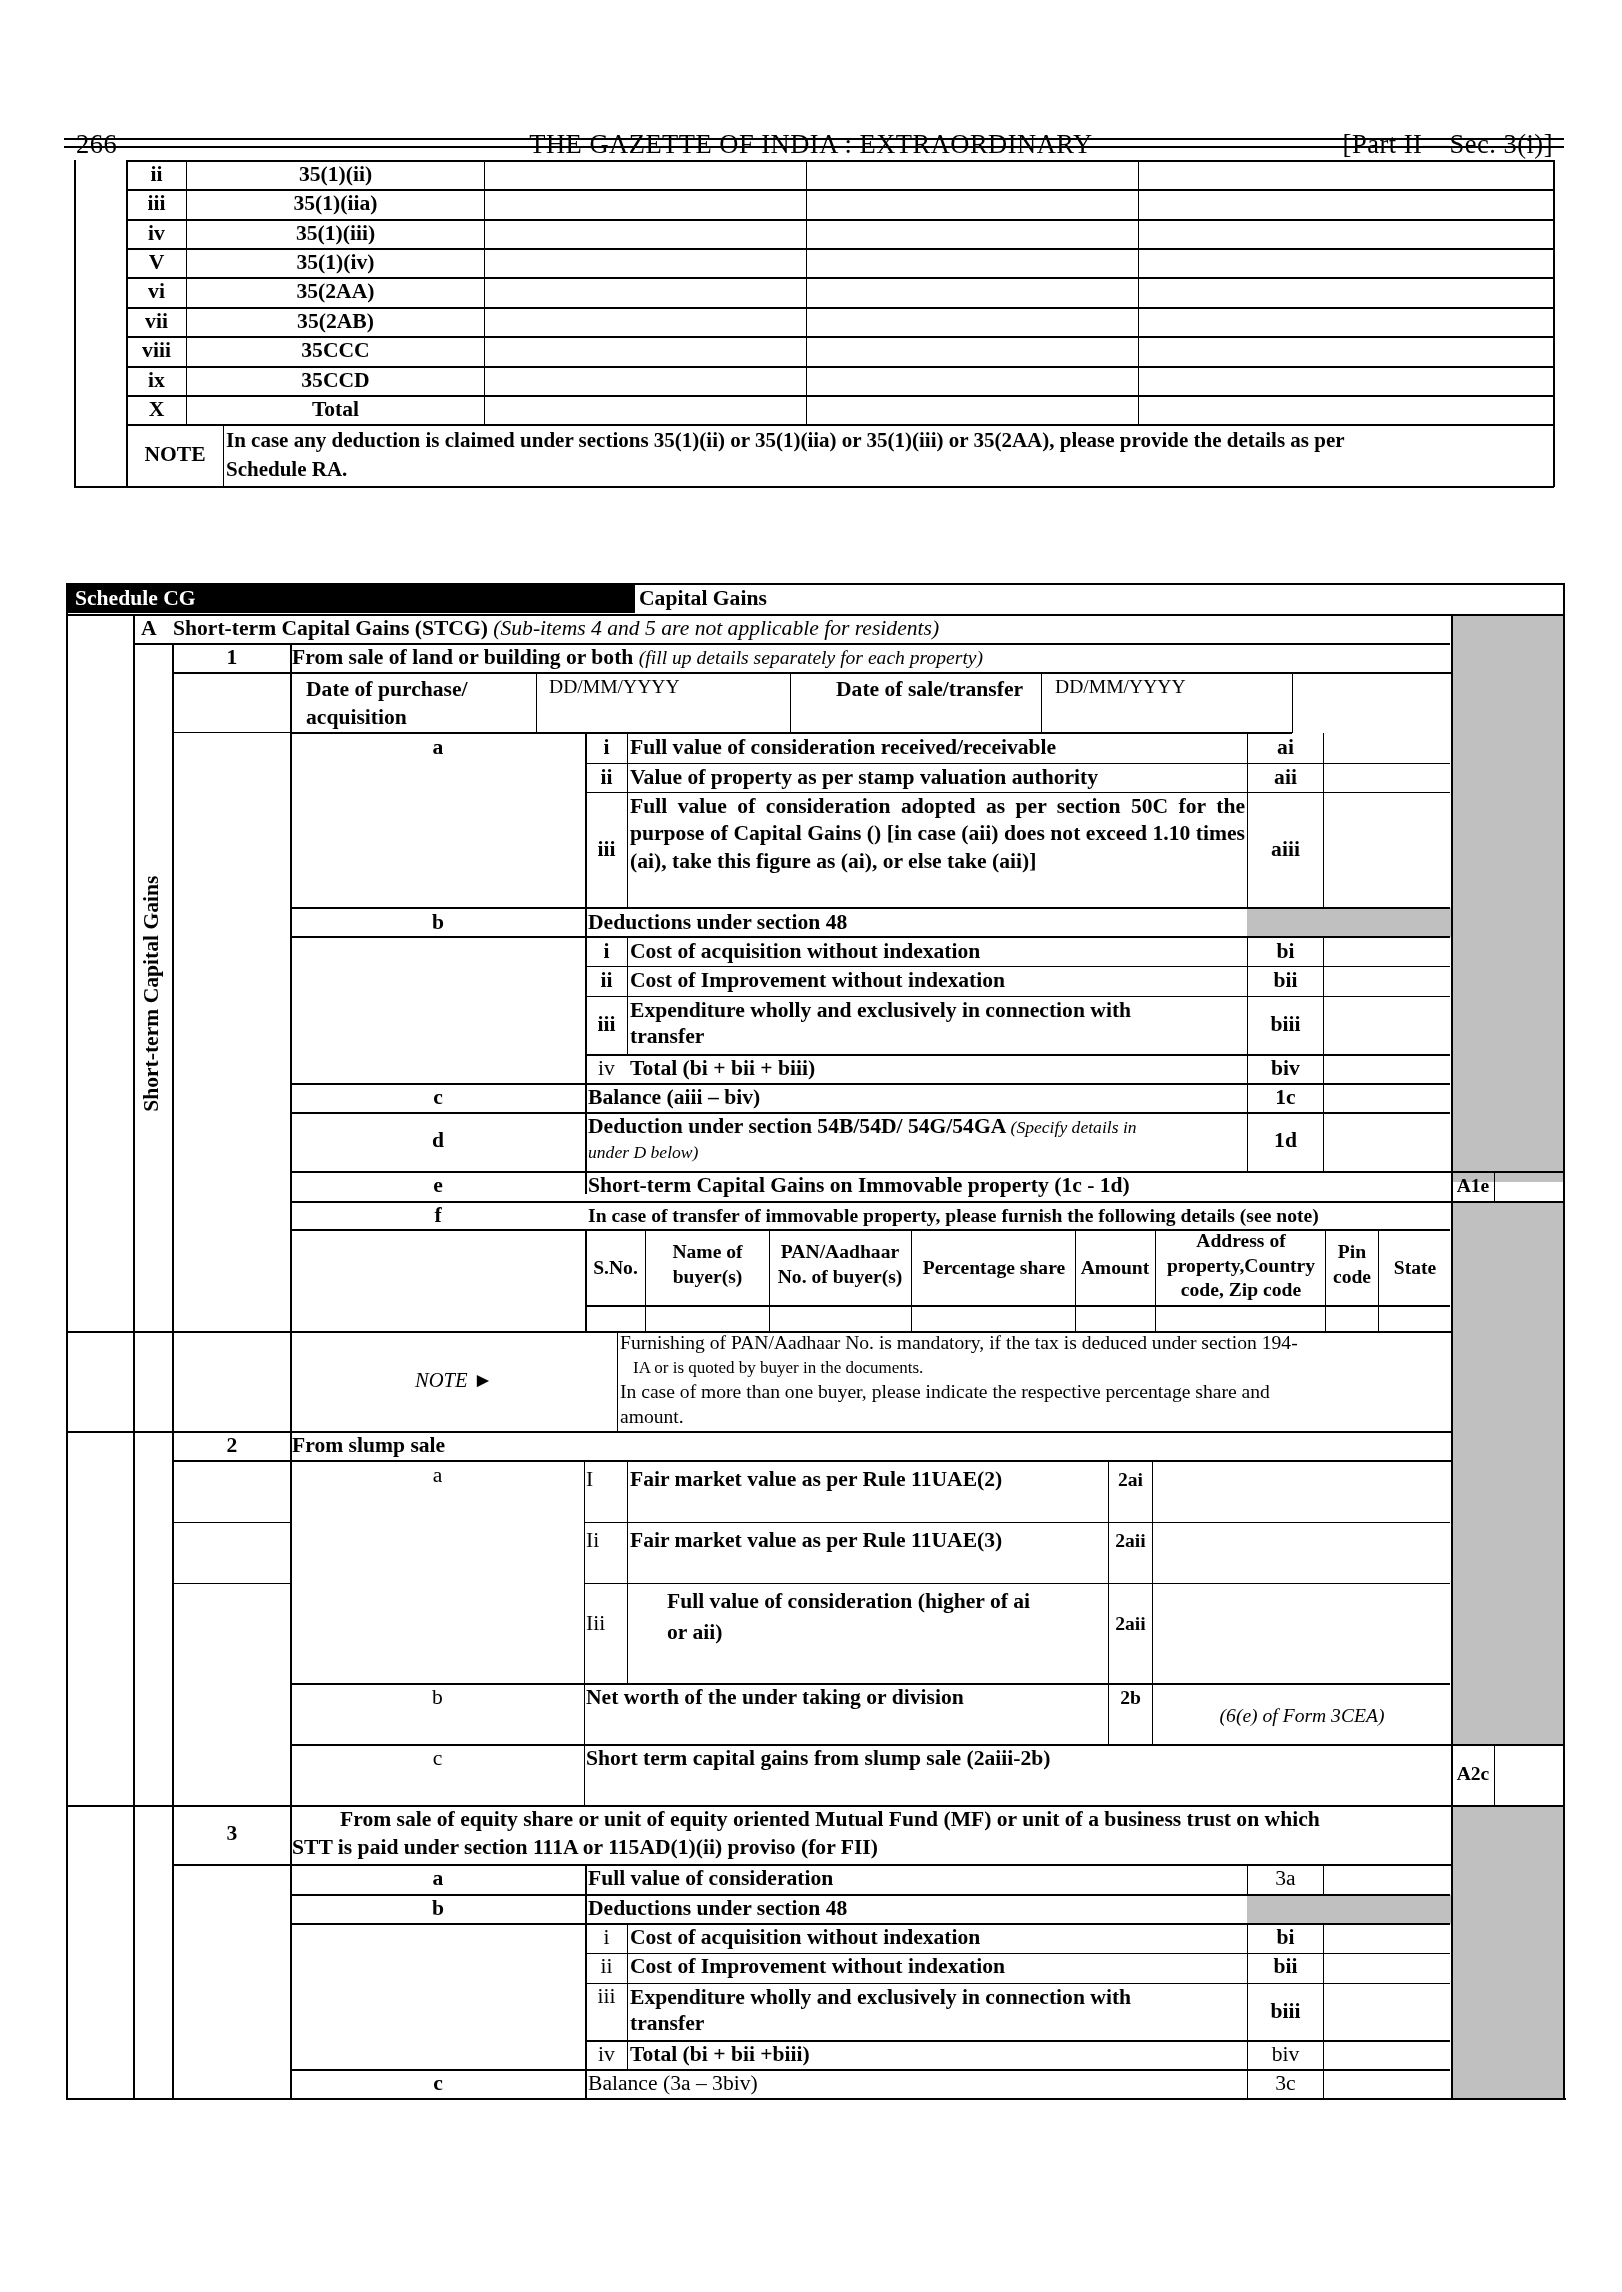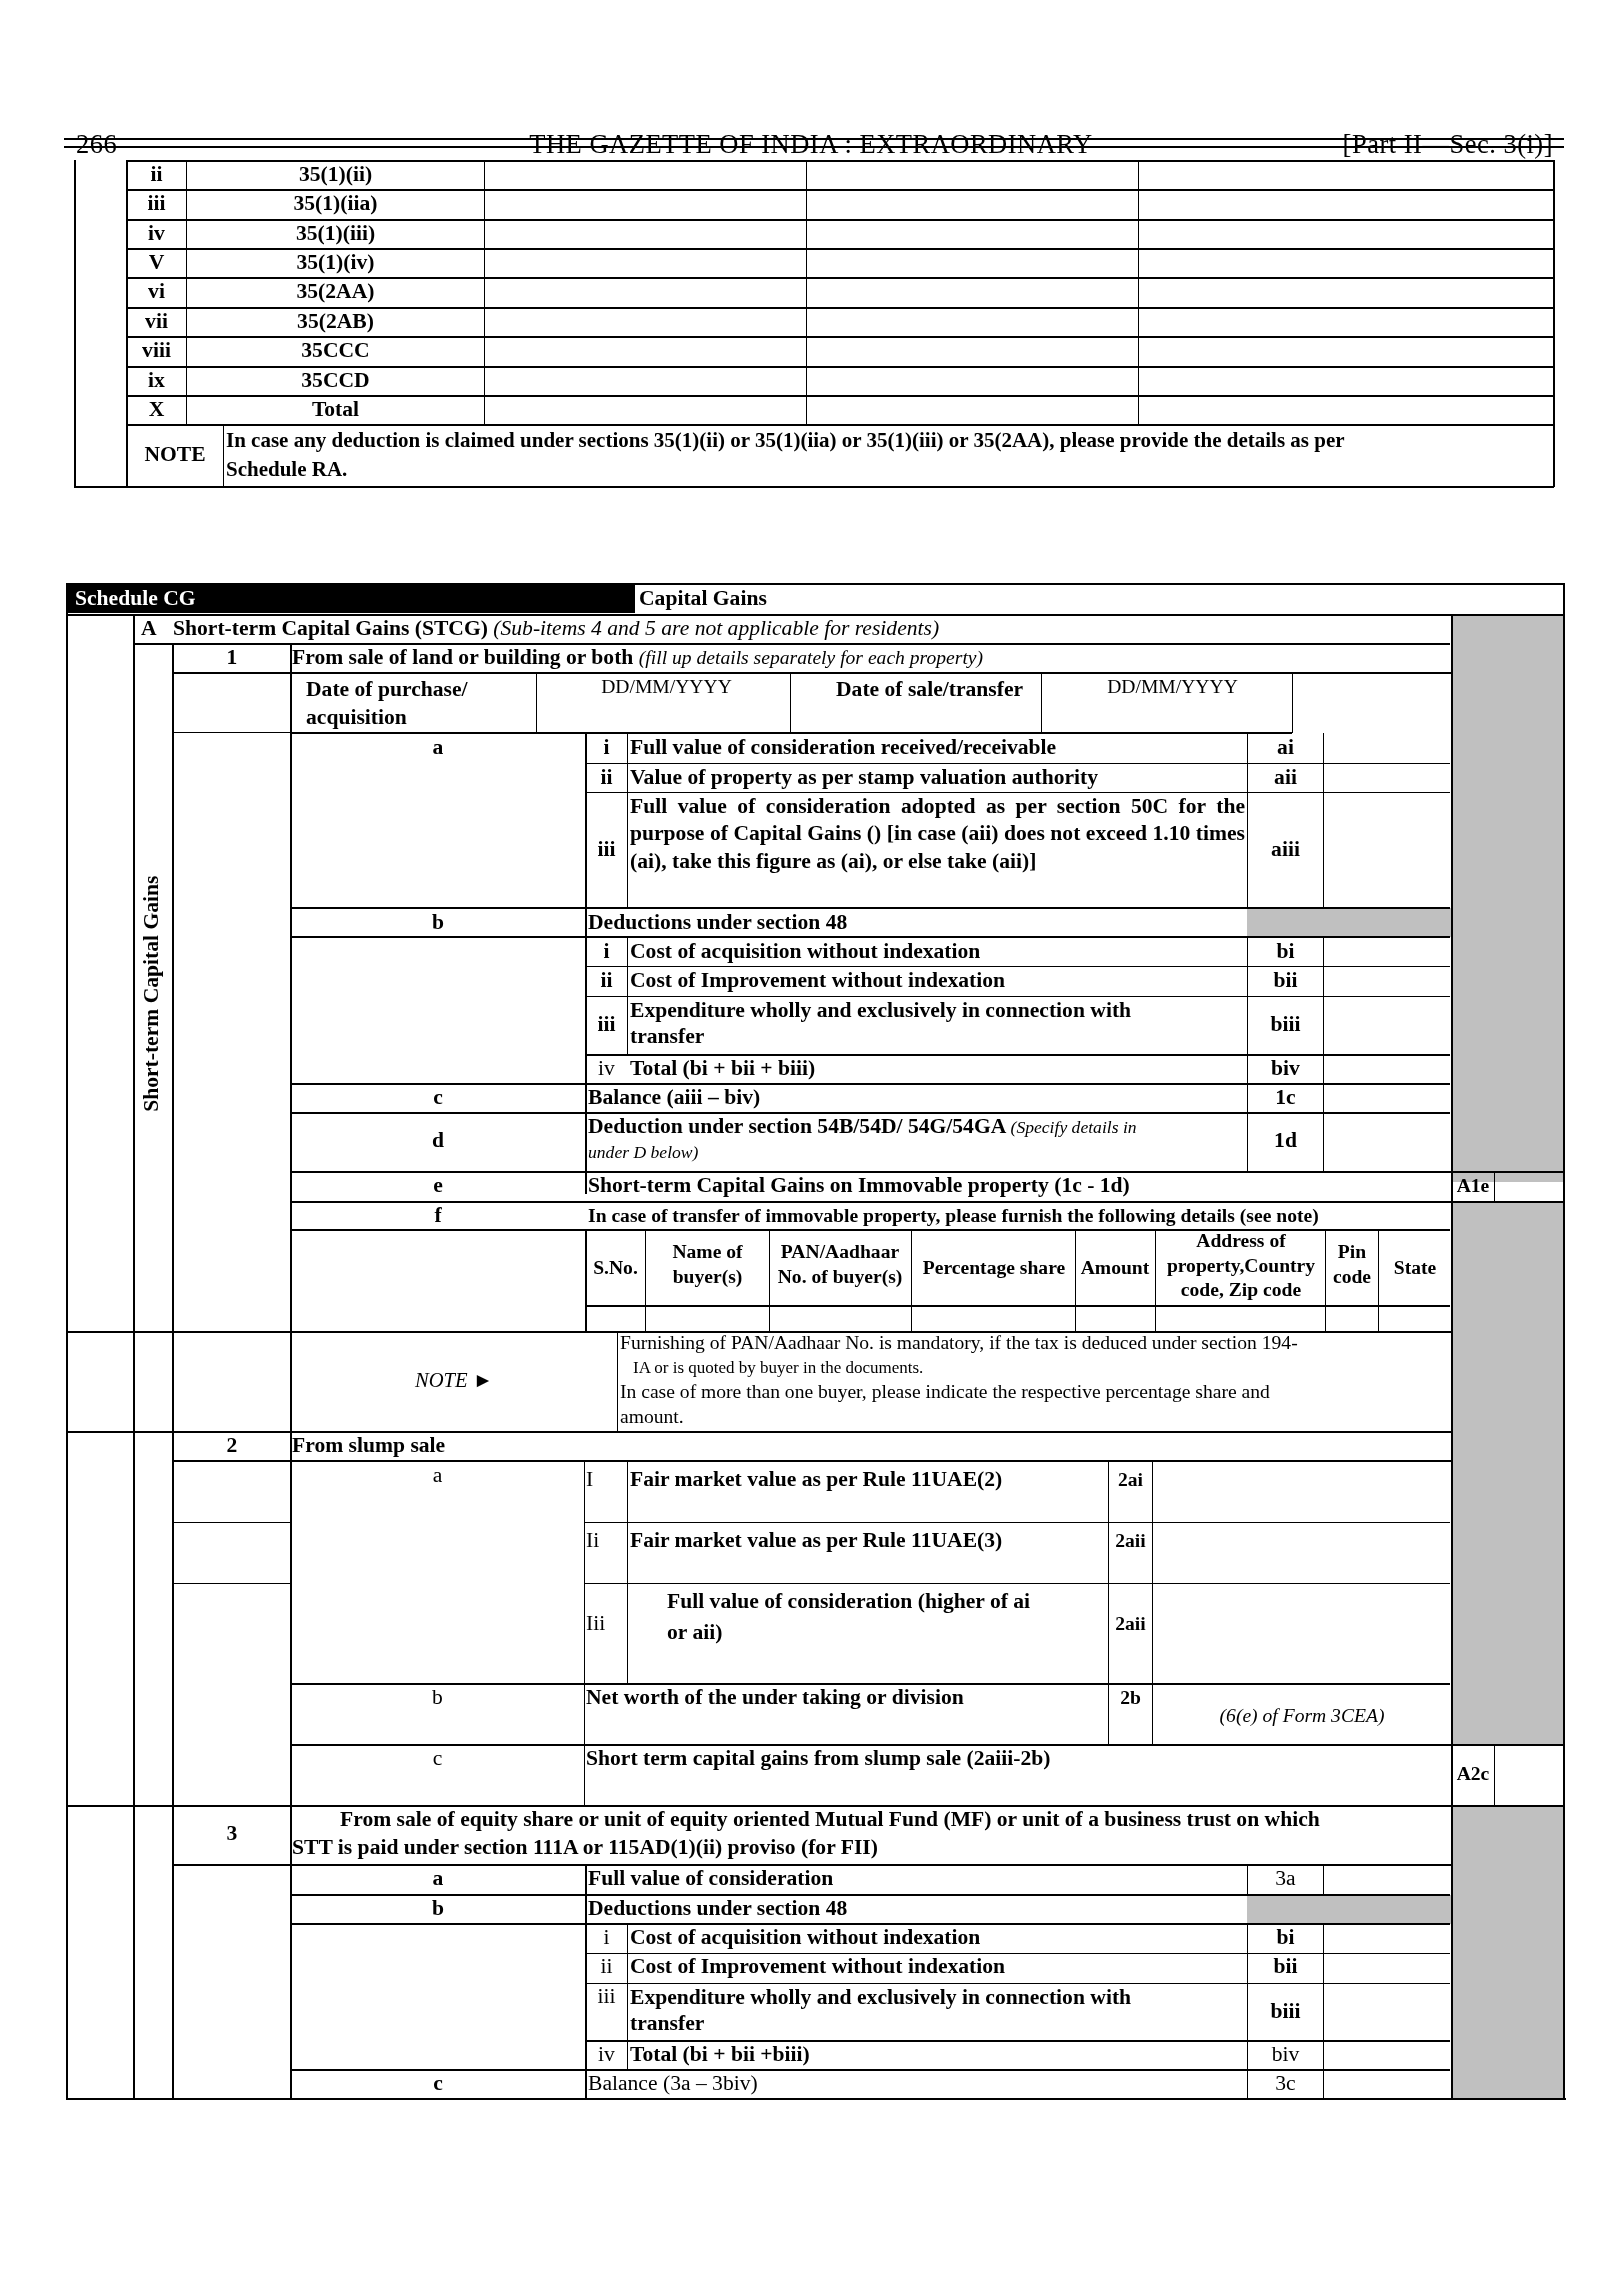--- a/index.html
+++ b/index.html
@@ -6,21 +6,21 @@
   body { width: 1622px; height: 2293px; background: #ffffff; position: relative; font-family: "Liberation Serif", "DejaVu Serif", serif; color: #000; overflow: hidden; }
   .abs { position: absolute; }
   .hdr { font-size: 26.5px; top: 98px; letter-spacing: 0.5px; margin-top: 31px; }
   .rule { position: absolute; left: 64px; width: 1500px; height: 2px; background: #000; }
   .hl { position: absolute; height: 2px; background: #000; }
   .hlt { position: absolute; height: 1px; background: #000; }
   .vl { position: absolute; width: 2px; background: #000; }
   .vlt { position: absolute; width: 1px; background: #000; }
   .gray { position: absolute; background: #c0c0c0; }
   .t { position: absolute; font-size: 21.6px; font-weight: bold; line-height: 27.4px; white-space: nowrap; }
-  .tn { position: absolute; font-size: 21.6px; font-weight: normal; line-height: 27.4px; white-space: nowrap; text-align: center; }
+  .tn { position: absolute; font-size: 21.6px; font-weight: normal; line-height: 27.4px; white-space: nowrap; }
   .c { text-align: center; }
   .it { font-style: italic; font-weight: normal; }
   .wrap { white-space: normal; }
   .just { text-align: justify; text-align-last: left; }
   .sm { font-size: 19.6px; }
   .xs { font-size: 17.6px; line-height: 23.5px; }
   .vert { position: absolute; transform: rotate(-90deg); transform-origin: center; font-size: 21.6px; font-weight: bold; white-space: nowrap; }
   .blackband { position: absolute; background: #000; }
   .white { color: #fff; }
 </style>

